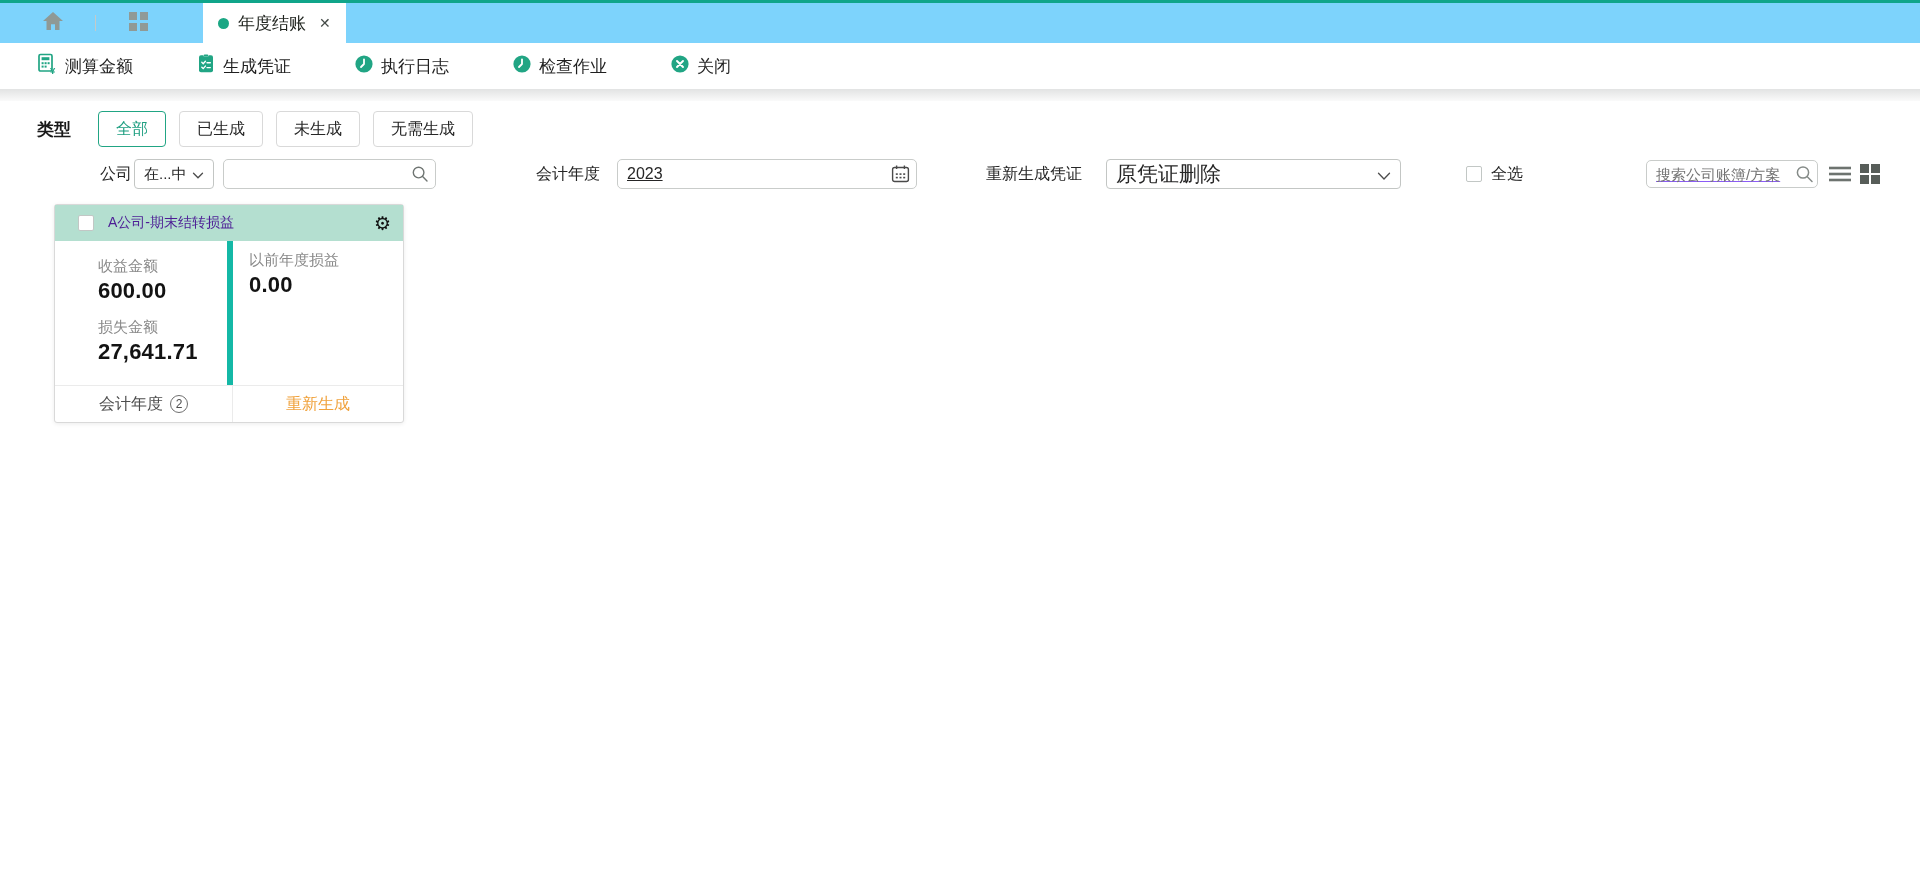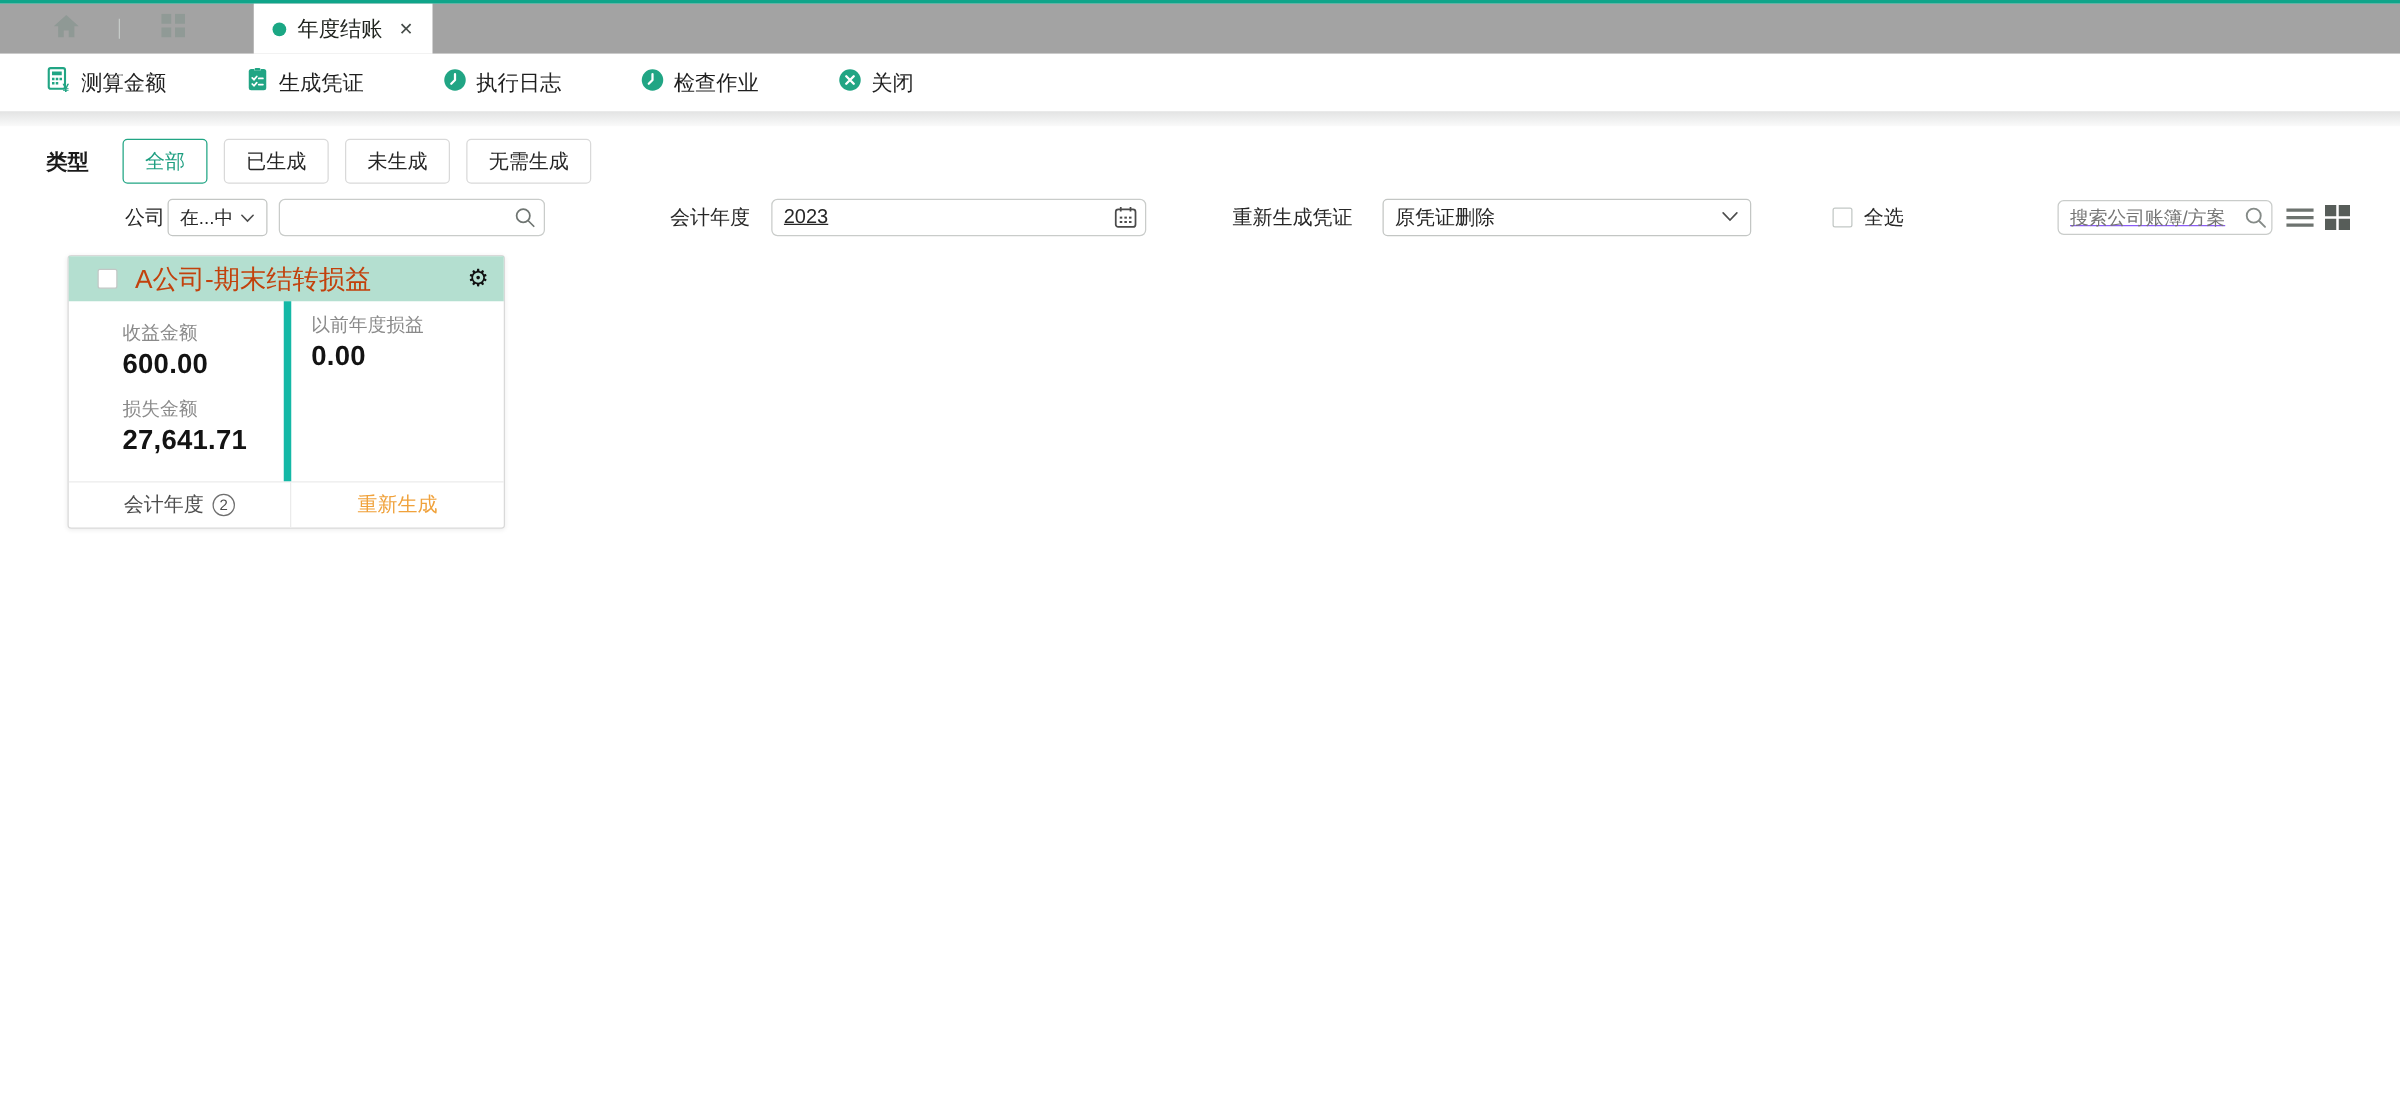--- a/index.html
+++ b/index.html
@@ -2,21 +2,21 @@
 <html><head>
 <meta charset="utf-8">
 <style>
   * { box-sizing: border-box; margin: 0; padding: 0; }
   html,body { background:#fff; }
   body { font-family:"Liberation Sans","DejaVu Sans",sans-serif; color:#1f1f1f; }
   .screen { position:relative; width:1920px; height:895px; background:#fff; overflow:hidden; }
 
   
   .topline { height:3px; background:#10a58a; }
-  .tabbar { height:40px; background:#a3a3a3; display:flex; align-items:stretch; padding-left:28px; }
+  .tabbar { height:40px; background:#7dd3fc; display:flex; align-items:stretch; padding-left:28px; }
   .icon-btn { width:50px; display:flex; align-items:center; justify-content:center; cursor:pointer; }
   .vsep { width:1px; height:16px; background:#c5cac8; align-self:center; margin:0 17px; }
   .tab { background:#fff; display:flex; align-items:center; gap:9px; padding:0 15px; margin-left:40px; cursor:pointer; }
   .tab-dot { width:11px; height:11px; border-radius:50%; background:#1ba784; }
   .tab-label { font-size:17px; color:#20241f; }
   .tab-close { font-size:14px; color:#454b48; margin-left:4px; cursor:pointer; }
 
   
   .toolbar { height:46px; display:flex; align-items:center; padding-left:37px; background:#fff; }
   .tbtn { display:flex; align-items:center; gap:7px; margin-right:63px; font-size:17px; color:#1f1f1f; cursor:pointer; white-space:nowrap; }
@@ -39,21 +39,21 @@
   .inputwrap input { width:100%; height:100%; border:1px solid #c9ccca; border-radius:5px; padding:0 28px 0 9px;
                      font-size:16px; color:#262626; outline:none; font-family:inherit;text-decoration:underline; }
   .inputwrap .right-ico { position:absolute; right:7px; top:50%; transform:translateY(-50%); display:flex; }
   .cb { width:16px; height:16px; border:1px solid #c2c7c5; border-radius:2px; background:#fff; cursor:pointer; flex:none; }
   .viewico { display:flex; align-items:center; cursor:pointer; }
 
   
   .card { position:absolute; left:54px; top:204px; width:350px; background:#fff; border:1px solid #d9d9d9;
           border-radius:3px; box-shadow:0 1px 4px rgba(0,0,0,.08); }
   .card-header { height:36px; background:#b4dfd0; display:flex; align-items:center; padding:0 12px 0 23px; gap:14px; }
-  .card-title { font-size:21px; color:#c2410c; flex:1; white-space:nowrap; overflow:hidden; }
+  .card-title { font-size:14px; color:#4c1d95; flex:1; white-space:nowrap; overflow:hidden; }
   .gear { font-size:19px; color:#101010; line-height:1; cursor:pointer; }
   .card-body { display:flex; min-height:144px; }
   .colL { width:178px; padding:16px 0 14px 43px; border-right:6px solid #14b8a6; }
   .colR { flex:1; padding:10px 0 0 16px; }
   .m-label { font-size:15px; color:#8a8a8a; }
   .m-value { font-size:22px; font-weight:bold; color:#131313; margin-top:2px; letter-spacing:.2px; }
   .m-gap { margin-top:14px; }
   .card-footer { display:flex; border-top:1px solid #ebebeb; height:37px; }
   .foot-left { width:178px; border-right:1px solid #ebebeb; display:flex; align-items:center; justify-content:center;
                gap:7px; font-size:16px; color:#4d4d4d; cursor:pointer; }
@@ -197,21 +197,21 @@
               <rect x="12.2" y="8.8" width="2" height="1.6"></rect>
             <rect x="4.8" y="12.3" width="2" height="1.6"></rect>
               <rect x="8.5" y="12.3" width="2" height="1.6"></rect>
               <rect x="12.2" y="12.3" width="2" height="1.6"></rect>
           </g>
         </svg>
       </span>
     </div>
 
     <span class="flabel" style="margin-left:69px">重新生成凭证</span>
-    <div class="selectbox" style="width:295px;margin-left:24px;font-size:16px">
+    <div class="selectbox" style="width:295px;margin-left:24px;font-size:21px">
       <span>原凭证删除</span>
       <span>
         <svg width="14" height="9" viewBox="0 0 14 9">
             <path d="M1.5 1.3 L7 7 L12.5 1.3" fill="none" stroke="#4c4c4c" stroke-width="1.3" stroke-linecap="round"></path>
           </svg>
       </span>
     </div>
 
     <span class="cb" style="margin-left:65px"></span>
     <span class="flabel" style="margin-left:9px">全选</span>

